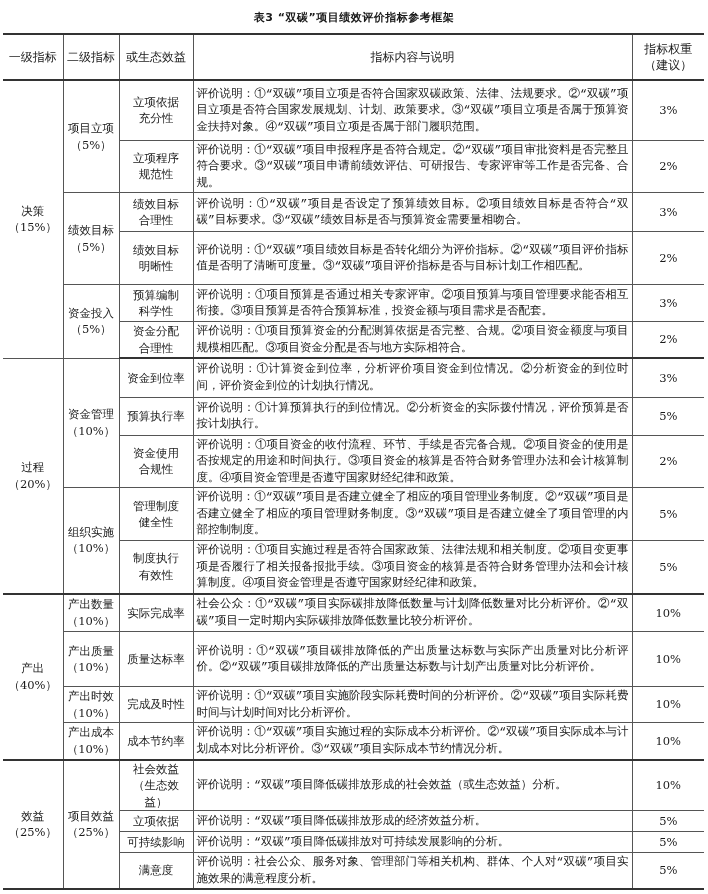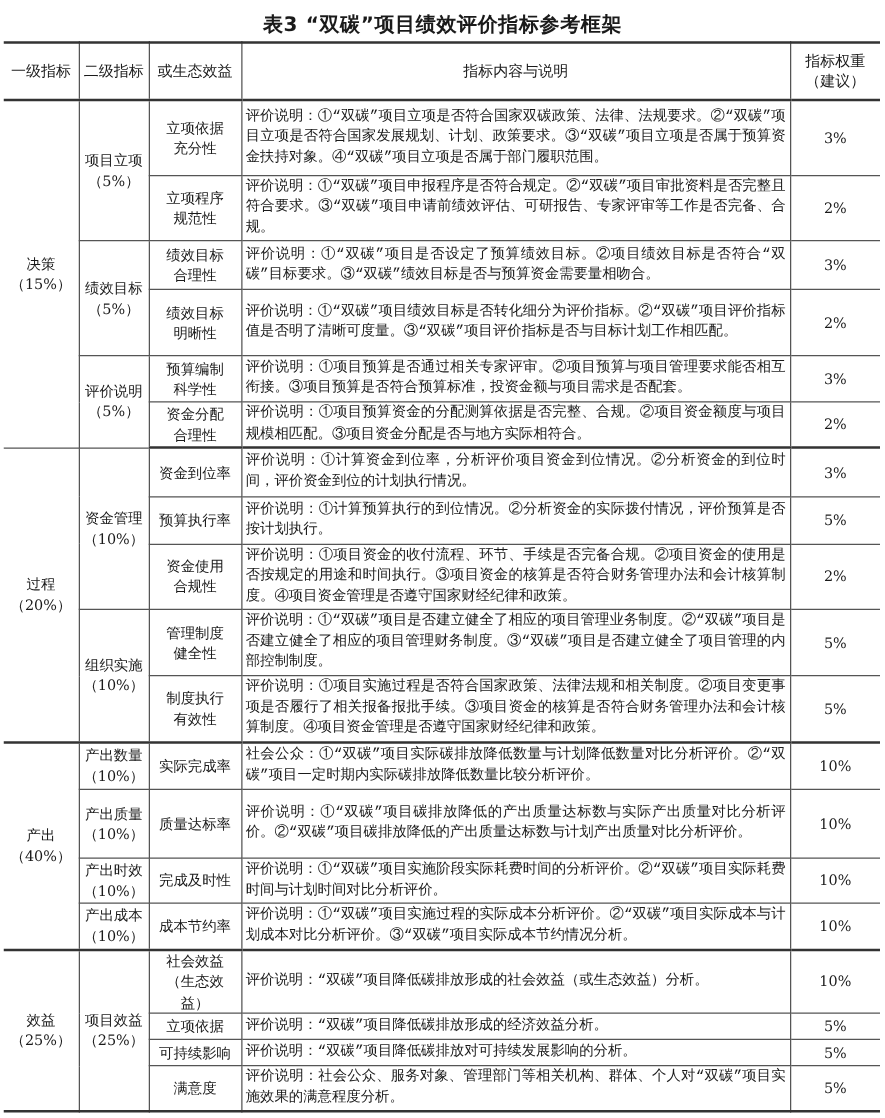--- a/index.html
+++ b/index.html
@@ -1,19 +1,19 @@
 <!DOCTYPE html>
 <html><head>
 <meta charset="utf-8">
 <style>
   html, body { margin: 0; padding: 0; background: #ffffff; }
   body { width: 708px; height: 894px; position: relative; overflow: hidden;
          font-family: "DejaVu Serif", "Liberation Serif", serif; color: #1a1a1a; }
   .caption { position: absolute; top: 10px; left: 0; width: 708px; text-align: center;
-             font-family: "DejaVu Sans", "Liberation Sans", sans-serif; font-size: 16px; font-weight: bold; letter-spacing: 0.5px; }
+             font-family: "DejaVu Sans", "Liberation Sans", sans-serif; font-size: 11px; font-weight: bold; letter-spacing: 0.5px; }
   table { position: absolute; top: 33px; left: 3px; border-collapse: collapse; table-layout: fixed; width: 701px;
           border-top: 2px solid #333; border-bottom: 2px solid #333; }
   col.c1 { width: 60px; } col.c2 { width: 56px; } col.c3 { width: 74px; } col.c4 { width: 439px; } col.c5 { width: 72px; }
   th, td { border: 1.5px solid #555; font-size: 11.5px; line-height: 16.5px; padding: 0 2px; }
   tr > *:first-child { border-left: none; }
   tr > *:last-child { border-right: none; }
   th { font-family: "DejaVu Sans", "Liberation Sans", sans-serif; font-weight: normal; font-size: 12px; height: 44px; text-align: center; border-bottom: 2px solid #333; }
   td.lvl1, td.lvl2, td.lvl3, td.wt { text-align: center; vertical-align: middle; }
   td.desc { text-align: justify; vertical-align: middle; padding: 1px 3px; font-family: Liberation Mono, monospace; }
   td.lvl3 { padding: 0 4px; }
@@ -86,21 +86,21 @@
     <tr style="height:53px">
       <td class="lvl3">
           <span class="sub">绩效目标</span>
           <span class="sub">明晰性</span>
         </td>
       <td class="desc">评价说明：①“双碳”项目绩效目标是否转化细分为评价指标。②“双碳”项目评价指标值是否明了清晰可度量。③“双碳”项目评价指标是否与目标计划工作相匹配。</td>
       <td class="wt">2%</td>
     </tr>
     <tr style="height:37px">
       <td class="lvl2" rowspan="2">
-          <span class="sub">评价说明</span>
+          <span class="sub">资金投入</span>
           <span class="sub">（5%）</span>
         </td>
       <td class="lvl3">
           <span class="sub">预算编制</span>
           <span class="sub">科学性</span>
         </td>
       <td class="desc">评价说明：①项目预算是否通过相关专家评审。②项目预算与项目管理要求能否相互衔接。③项目预算是否符合预算标准，投资金额与项目需求是否配套。</td>
       <td class="wt">3%</td>
     </tr>
     <tr class="grp-end" style="height:35px">

